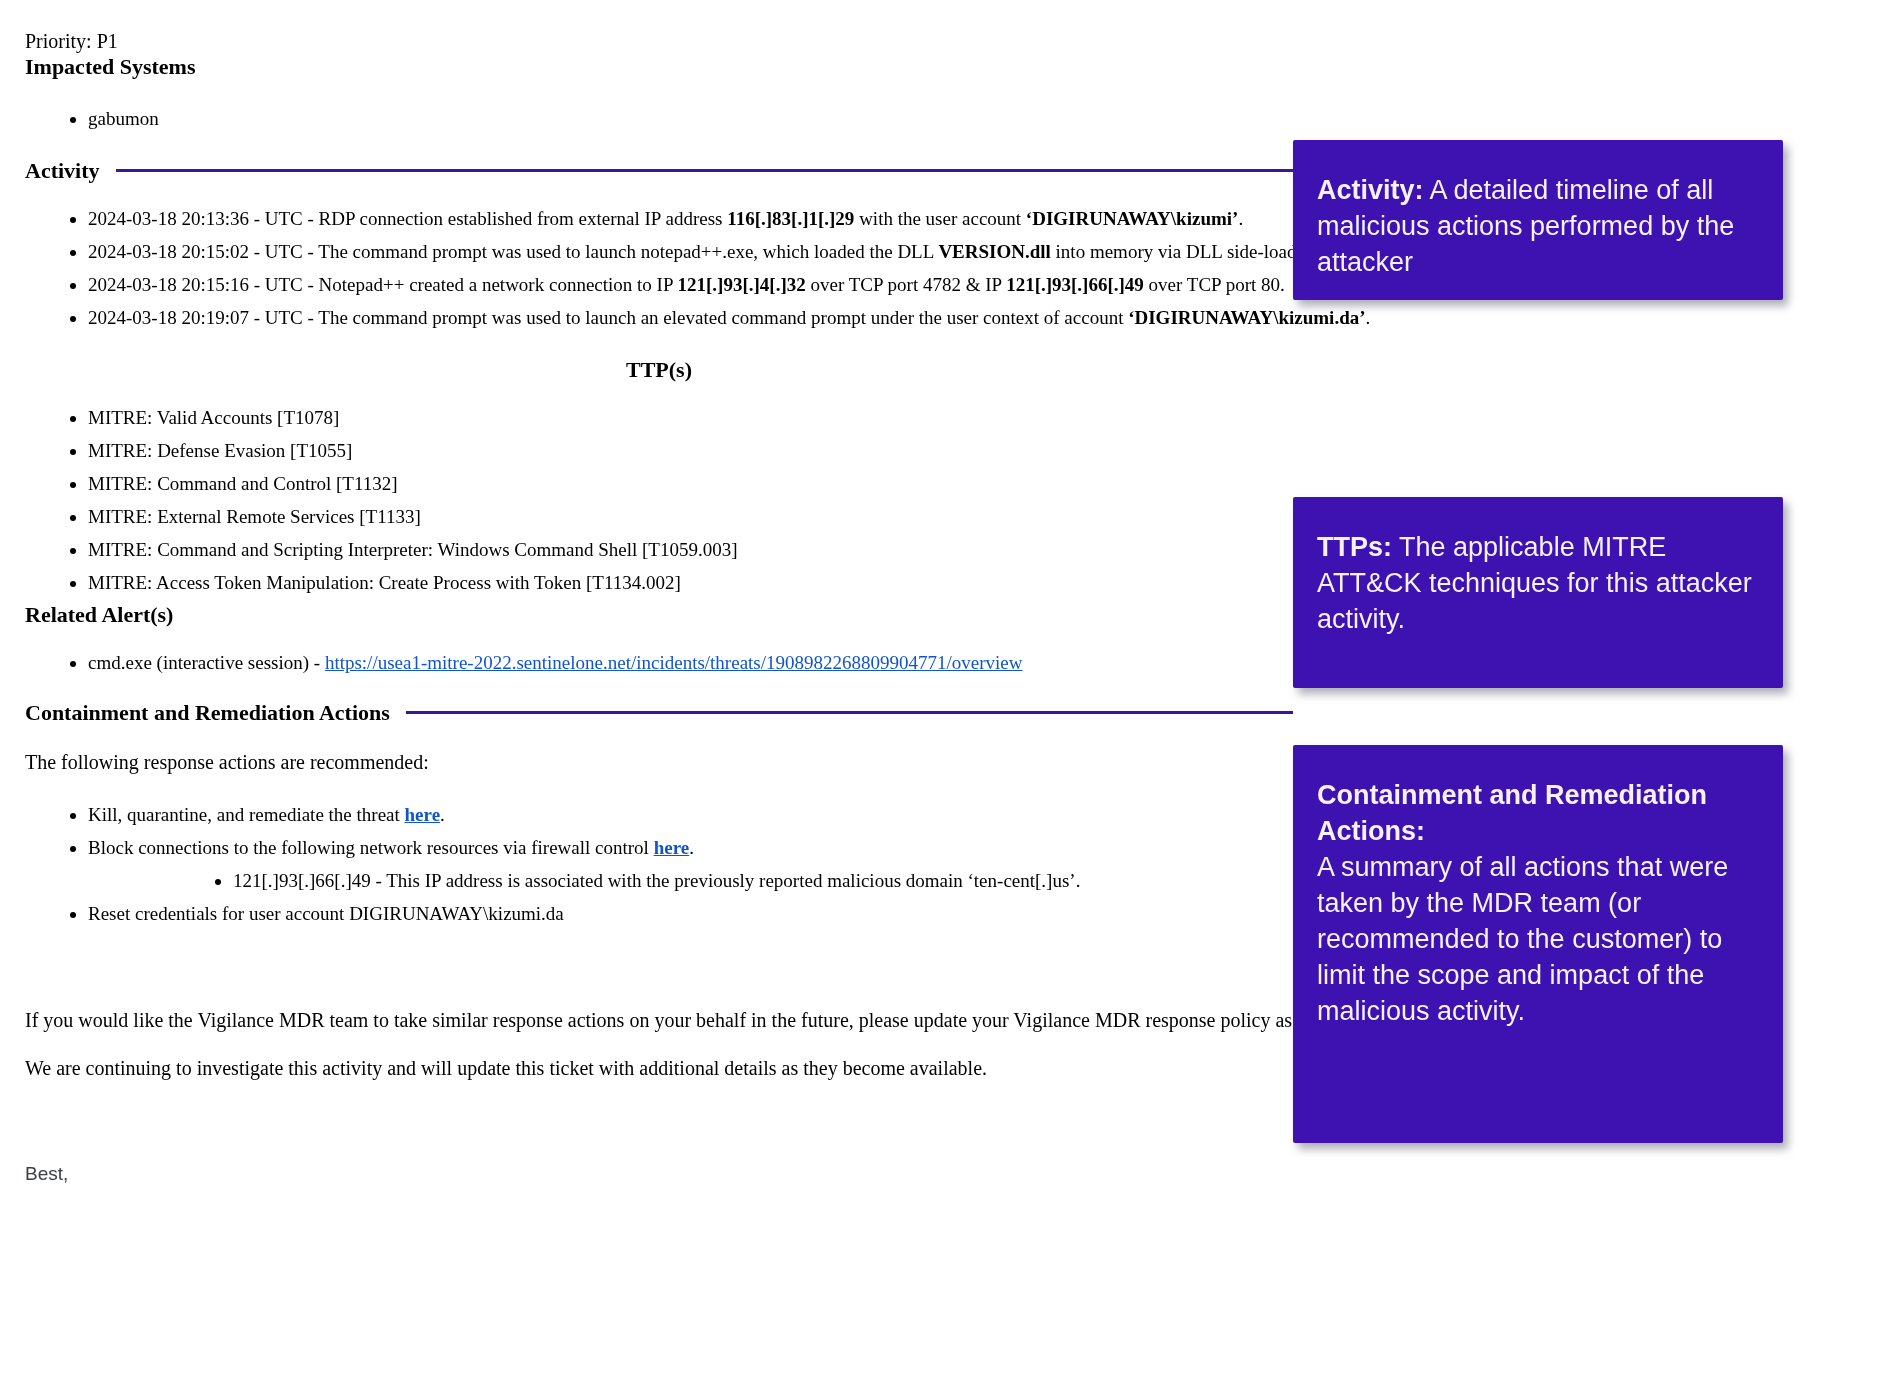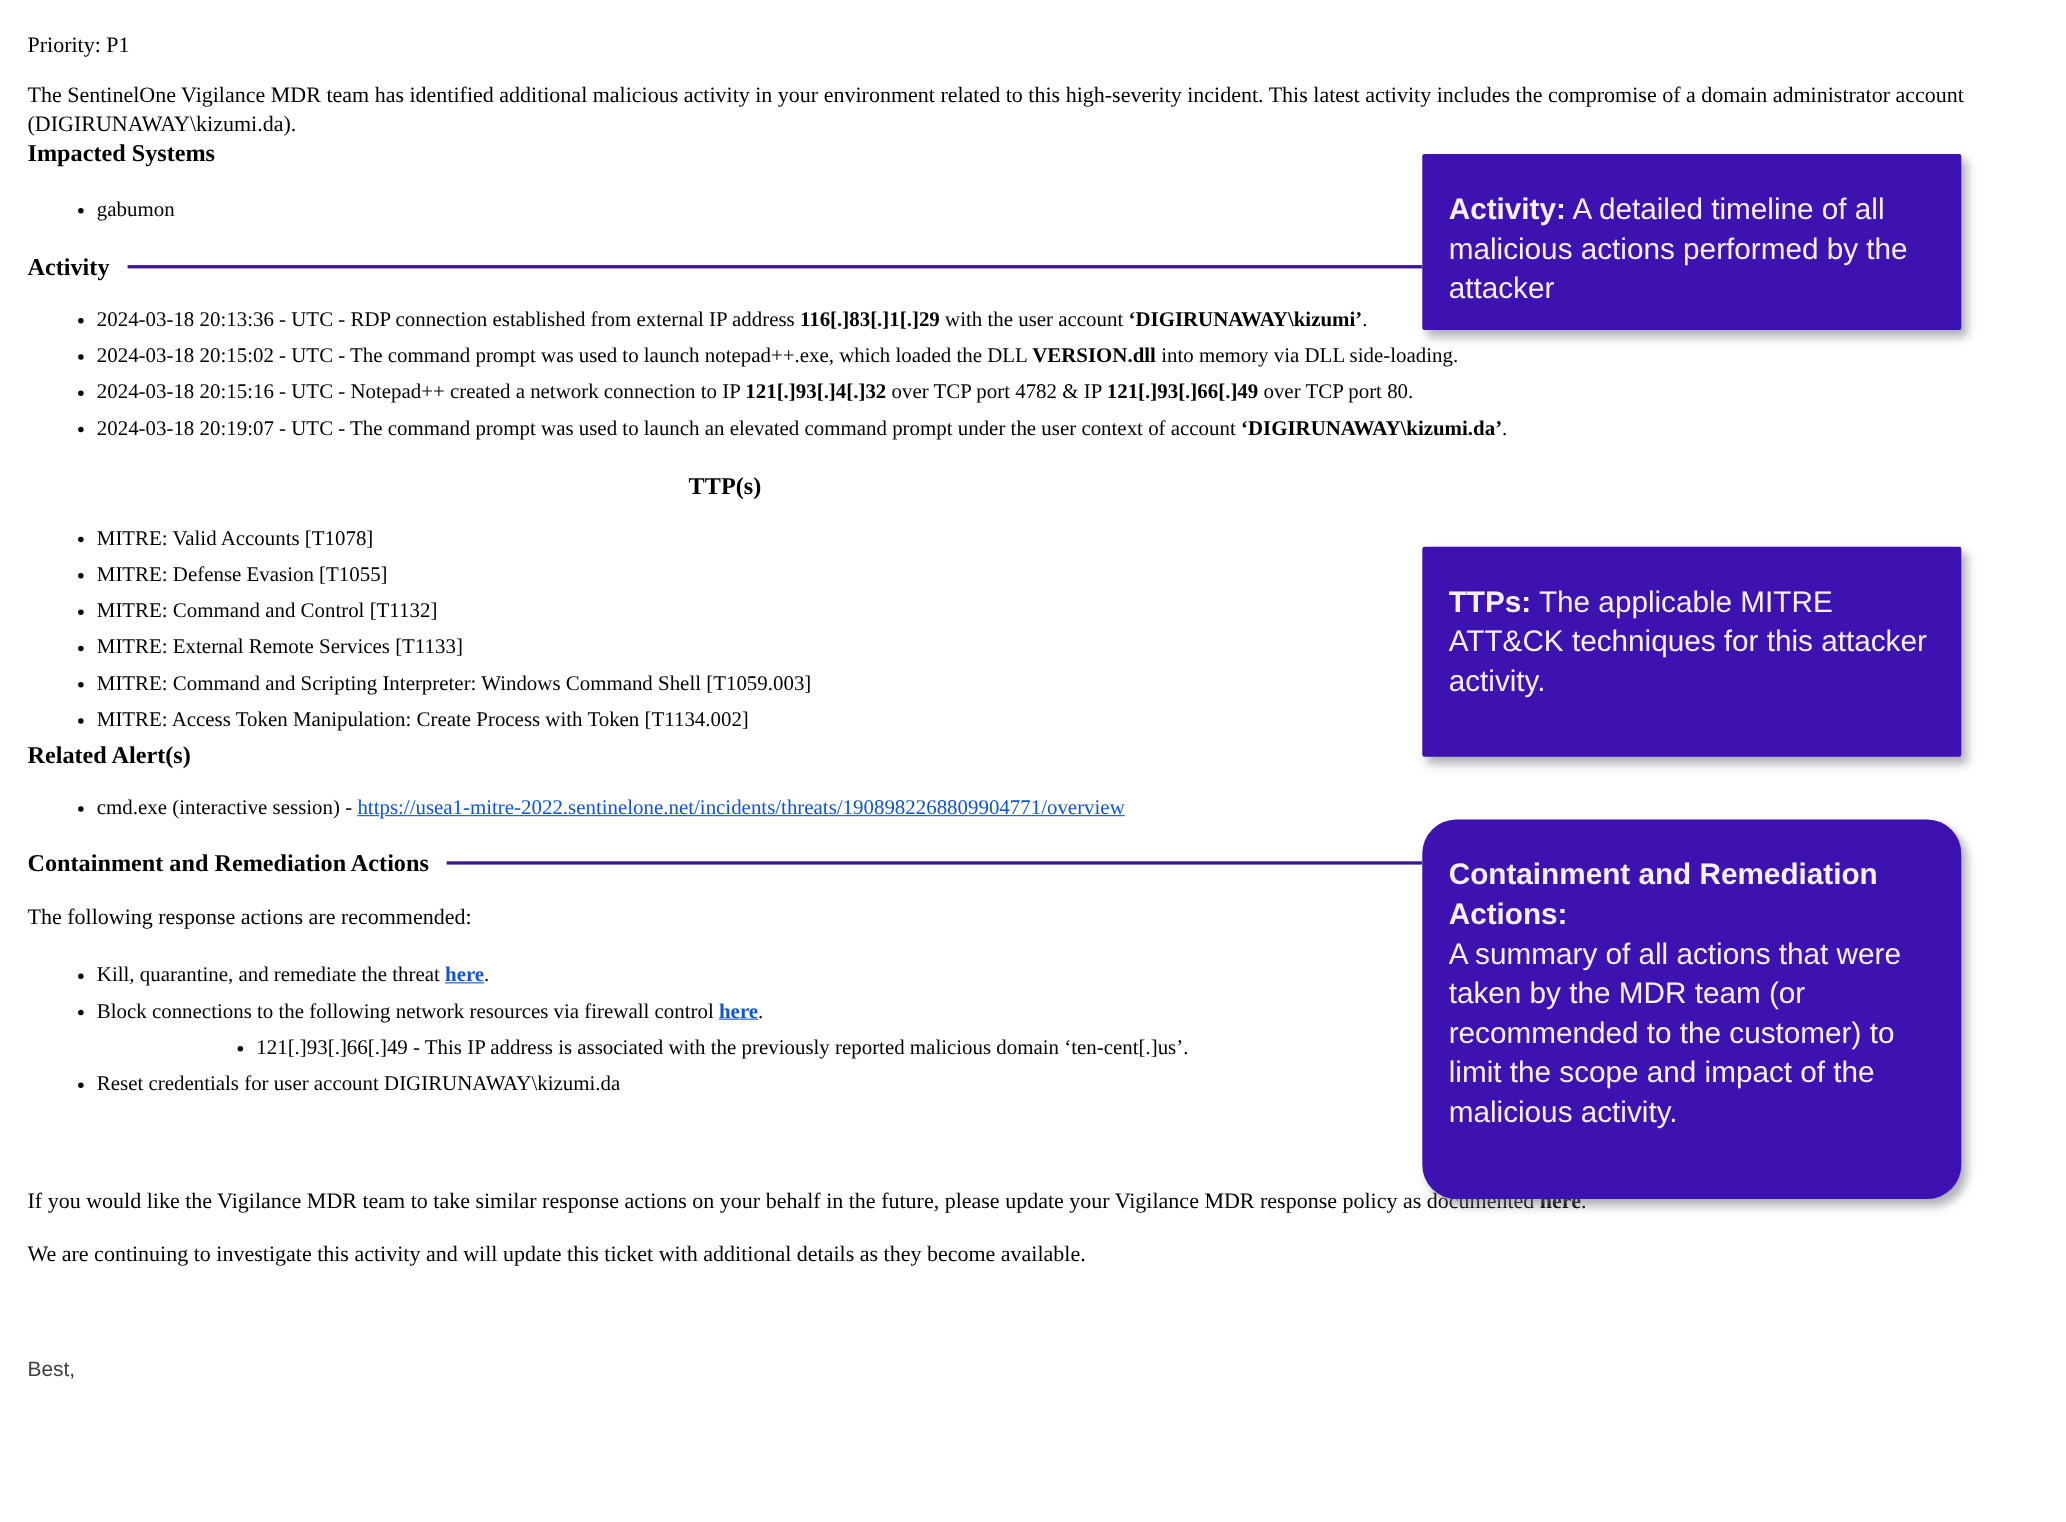--- a/index.html
+++ b/index.html
@@ -40,32 +40,31 @@
   .callout{
     position:absolute;left:1293px;width:490px;
     background:var(--callout-bg);color:var(--callout-fg);
     font-family:"Liberation Sans",sans-serif;
     font-size:27px;line-height:36px;
     padding:32px 24px;border-radius:2px;
     box-shadow:5px 6px 9px rgba(110,110,125,0.55);
   }
   #callout-activity{top:140px;height:160px;}
   #callout-ttps{top:497px;height:191px;}
-  #callout-containment{top:745px;height:345px;border-radius:31px;}
+  #callout-containment{top:745px;height:398px;}
   .blk{display:block;}
 </style>
 </head>
 <body>
 
 <div class="page">
   <div class="content">
 
     <p>Priority: P1</p>
 
-    <p class="intro">The SentinelOne Vigilance MDR team has identified additional malicious activity in your environment related to this high-severity incident. This latest activity includes the compromise of a domain administrator account (DIGIRUNAWAY\kizumi.da).</p>
 
     <h3 class="sec mt-impacted">Impacted Systems</h3>
     <ul class="mt-list-lg">
         <li><span>gabumon</span></li>
       </ul>
 
     <div class="sec-row mt-activity">
       <h3 class="sec">Activity</h3>
       <div class="rule"></div>
     </div>

